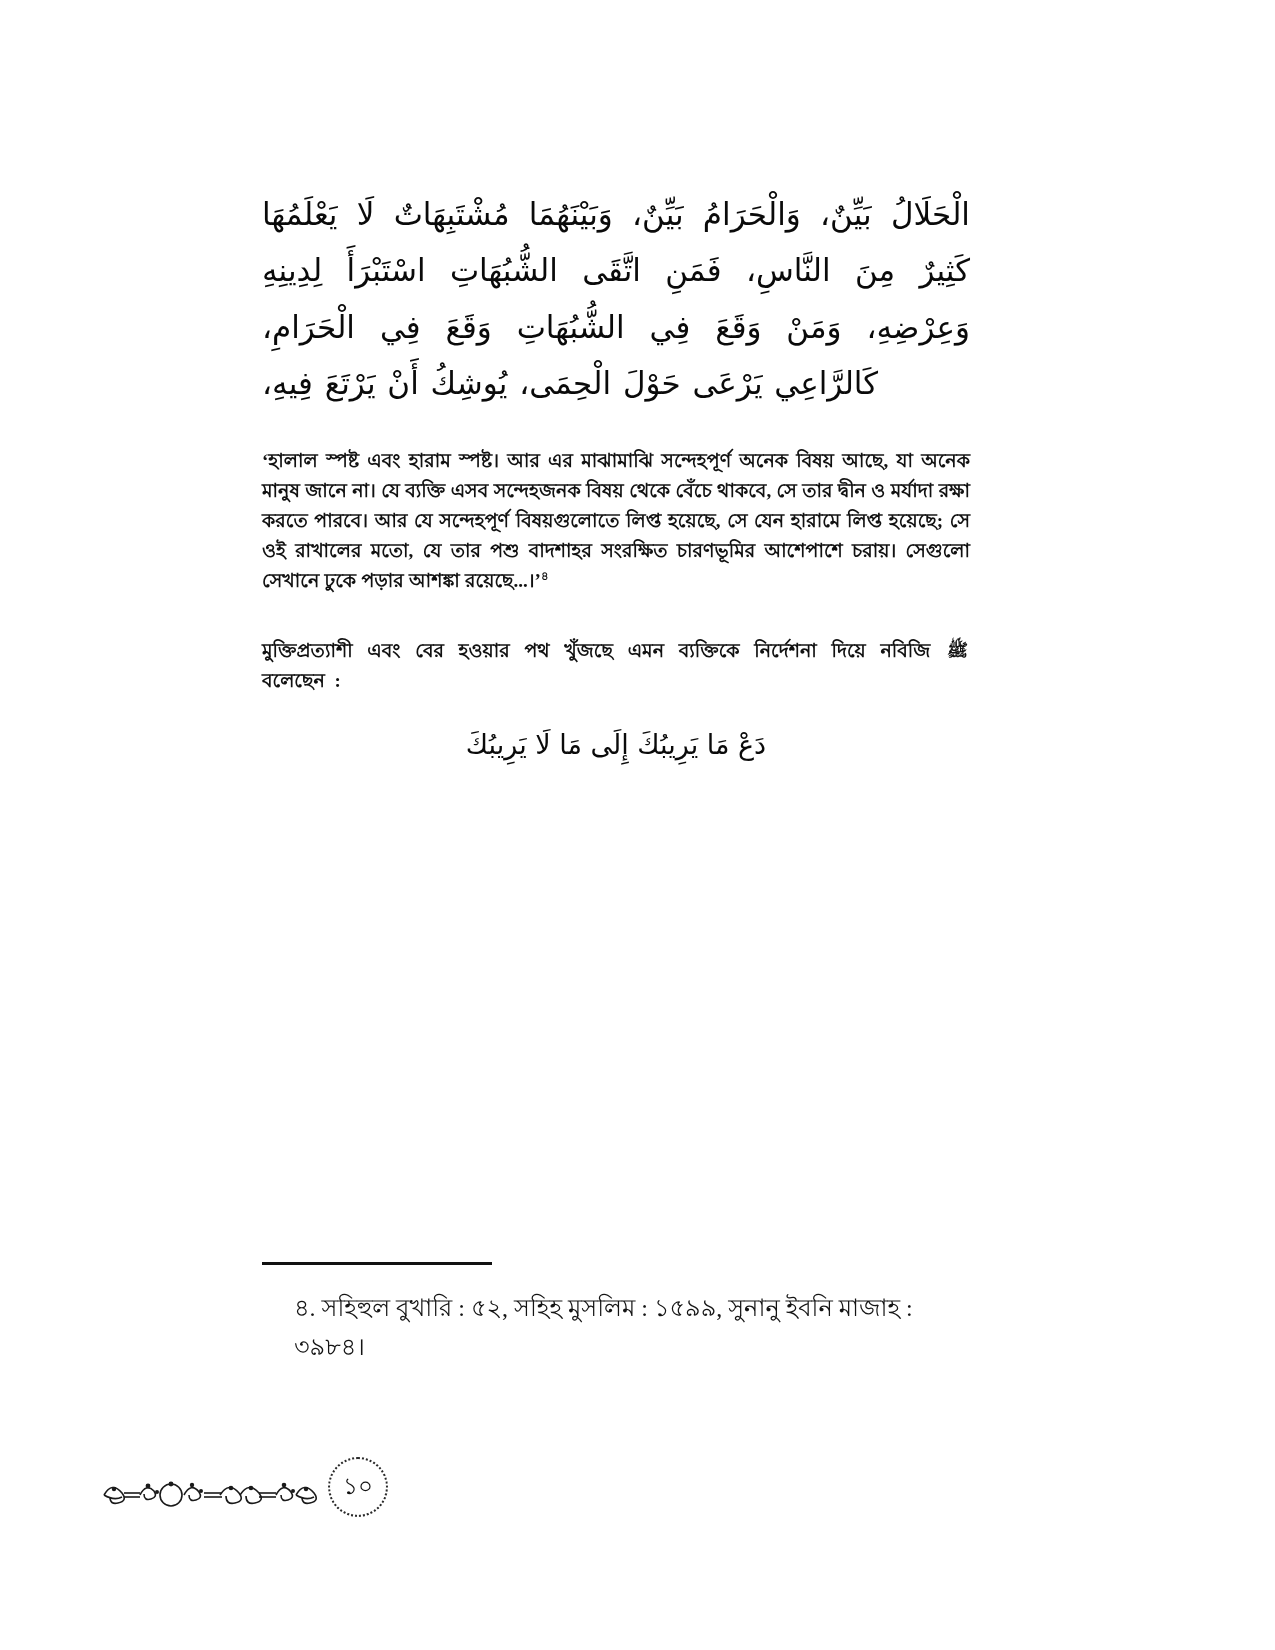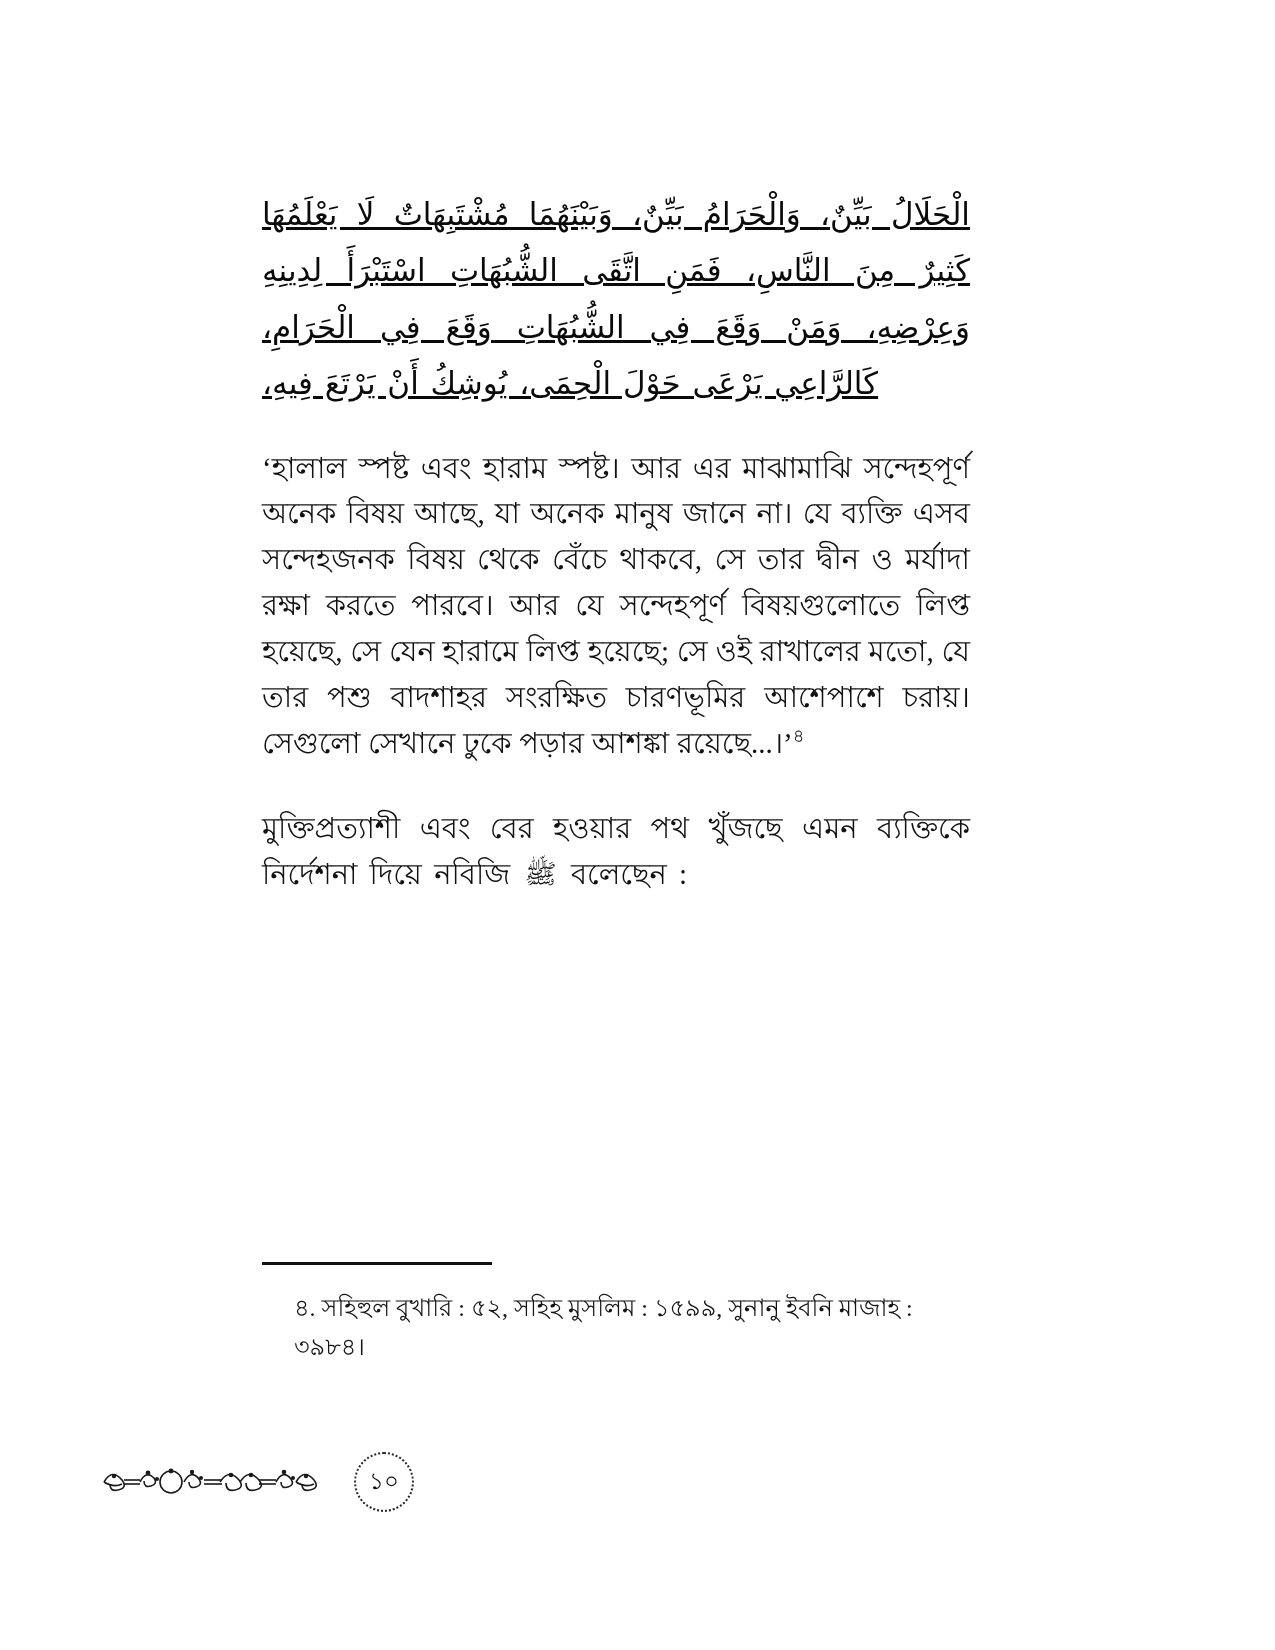--- a/index.html
+++ b/index.html
@@ -27,40 +27,40 @@
   .arabic-block {
     direction: rtl;
     text-align: justify;
     text-align-last: left;
     font-family: "DejaVu Sans", "Liberation Serif", serif;
     font-size: 31px;
     line-height: 1.82;
     color: #0a0a0a;
     letter-spacing: 0.2px;
     word-spacing: 2px;
-    text-decoration: underline;
   }
   .arabic-center {
     direction: rtl;
     text-align: center;
     font-family: "DejaVu Sans", "Liberation Serif", serif;
     font-size: 27px;
     line-height: 1.7;
     color: #0a0a0a;
   }
 
   
   .bengali-block {
     font-family: "Liberation Serif", "DejaVu Serif", serif;
-    font-size: 29px;
+    font-size: 19px;
     line-height: 1.58;
     color: #111111;
     text-align: justify;
     text-align-last: left;
     word-spacing: 0.5px;
+    font-weight: bold;
   }
   .bengali-block.justified-spread {
     text-align: justify;
     text-align-last: left;
     word-spacing: 5px;
   }
   .sup-note {
     font-size: 0.62em;
     vertical-align: super;
     line-height: 0;
@@ -100,22 +100,21 @@
   }
 
   
   .footer {
     position: absolute;
     left: 100px;
     top: 1452px;
     width: 400px;
     height: 70px;
     display: flex;
-    align-items: flex-start;
-    gap: 26px;
+    align-items: center;
   }
   .ornament {
     width: 228px;
     height: 44px;
     display: block;
   }
   .page-number-badge {
     width: 56px;
     height: 56px;
     border: 2px dotted #2a2a2a;
@@ -140,20 +139,21 @@
     <div class="gap-md"></div>
 
     <div class="bengali-block"><span>‘হালাল স্পষ্ট এবং হারাম স্পষ্ট। আর এর মাঝামাঝি সন্দেহপূর্ণ অনেক বিষয় আছে, যা অনেক মানুষ জানে না। যে ব্যক্তি এসব সন্দেহজনক বিষয় থেকে বেঁচে থাকবে, সে তার দ্বীন ও মর্যাদা রক্ষা করতে পারবে। আর যে সন্দেহপূর্ণ বিষয়গুলোতে লিপ্ত হয়েছে, সে যেন হারামে লিপ্ত হয়েছে; সে ওই রাখালের মতো, যে তার পশু বাদশাহর সংরক্ষিত চারণভূমির আশেপাশে চরায়। সেগুলো সেখানে ঢুকে পড়ার আশঙ্কা রয়েছে...।’</span><span class="sup-note">৪</span></div>
 
     <div class="gap-lg"></div>
 
     <div class="bengali-block justified-spread"><span>মুক্তিপ্রত্যাশী এবং বের হওয়ার পথ খুঁজছে এমন ব্যক্তিকে নির্দেশনা দিয়ে নবিজি </span><span class="salla">ﷺ</span><span> বলেছেন :</span></div>
 
     <div class="gap-sm"></div>
 
+    <div class="arabic-center">دَعْ مَا يَرِيبُكَ إِلَى مَا لَا يَرِيبُكَ</div>
 
     <div class="gap-sm"></div>
 
 
     <div class="gap-lg"></div>
 
 
     <div class="gap-md"></div>
 
 

